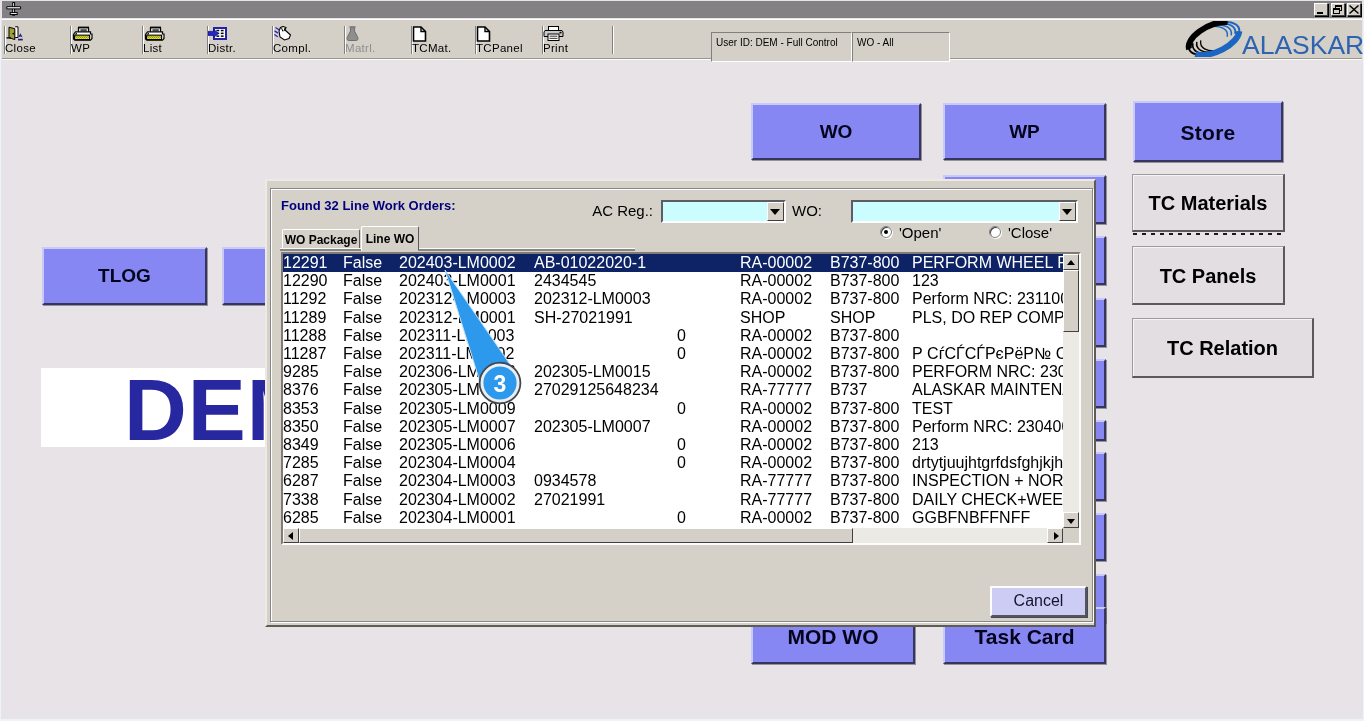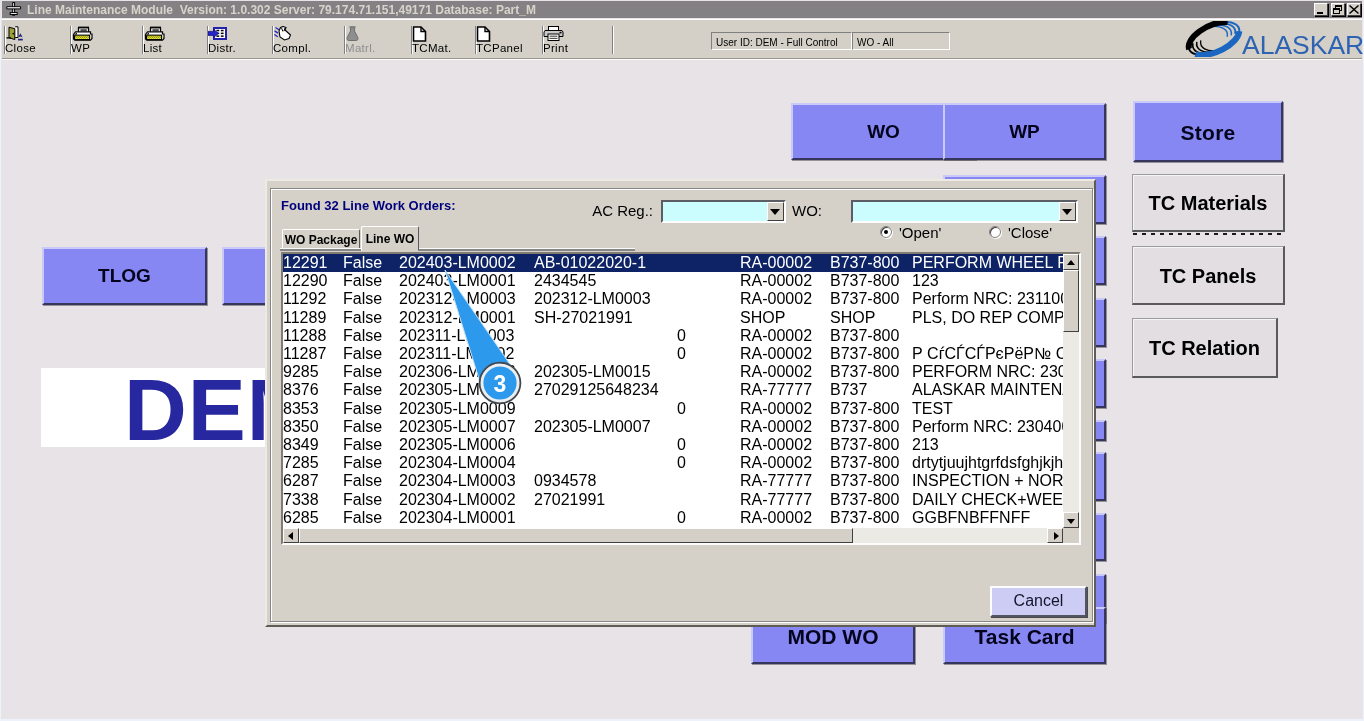--- a/index.html
+++ b/index.html
@@ -4,21 +4,21 @@
 *{margin:0;padding:0;box-sizing:border-box}
 html,body{width:1364px;height:721px;overflow:hidden}
 body{position:relative;background:#e7e3e7;font-family:"Liberation Sans",sans-serif;-webkit-font-smoothing:none}
 .titlebar{position:absolute;left:2px;top:1px;width:1360px;height:17px;background:#838183;color:#d8d4cc;font-weight:bold;font-size:12px;line-height:18px;white-space:nowrap}
 .tbtn{position:absolute;top:2px;width:14px;height:13px;background:#d4d0c8;border:1px solid;border-color:#fff #404040 #404040 #fff;box-shadow:1px 1px 0 #000}
 .toolbar{position:absolute;left:2px;top:19px;width:1360px;height:39px;background:#d4d0c8;border-top:1px solid #fff;box-shadow:0 1px 0 #9a968e,0 2px 0 #fdfdfd}
 .sep{position:absolute;top:6px;height:28px;width:2px;border-left:1px solid #808080;border-right:1px solid #fff}
 .tbbtn{position:absolute;top:6px;height:30px;font-size:11px;color:#000}
 .tbbtn .lbl{position:absolute;left:0;right:0;top:16px;letter-spacing:0.3px;font-size:11.5px}
 .tbbtn svg{display:inline-block}
-.statbox{position:absolute;top:12px;height:18px;background:#d4d0c8;border:1px solid;border-color:#808080 #fff #fff #808080;font-size:10px;line-height:13px;padding:3px 0 12px 4px;white-space:nowrap}
+.statbox{position:absolute;top:12px;height:30px;background:#d4d0c8;border:1px solid;border-color:#808080 #fff #fff #808080;font-size:10px;line-height:13px;padding:3px 0 12px 4px;white-space:nowrap}
 .bb{position:absolute;background:#8787f3;border:2px solid;border-color:#c9c9fa #35355e #35355e #c9c9fa;color:#04041c;font-weight:bold;text-align:center;font-size:19px;box-shadow:1px 1px 0 rgba(80,80,80,.55)}
 .gb{position:absolute;background:#e2dee2;border:1px solid;border-color:#9c9c9c #5a5a5a #5a5a5a #9c9c9c;border-right-width:2px;border-bottom-width:2px;box-shadow:inset 1px 1px 0 #f6f4f6;color:#000;font-weight:bold;text-align:center;font-size:20px}
 .bb span,.gb span{position:absolute;left:0;right:0}
 .dlg{position:absolute;left:265px;top:179px;width:831px;height:448px;background:#d5d1c9;border:2px solid;border-color:#edeae4 #5f5b55 #5f5b55 #edeae4;z-index:5}
 .fs{position:absolute;left:3px;top:7px;width:823px;height:434px;border:1px solid #868686;box-shadow:inset 1px 1px 0 #fff, 1px 1px 0 #fff}
 .legend{position:absolute;left:6px;top:-3px;background:#d5d1c9;padding:0 4px;font-size:15.4px;color:#1c1c1c;white-space:nowrap}
 .dlbl{position:absolute;font-size:15px;color:#000;white-space:nowrap}
 .combo{position:absolute;height:23px;background:#ccfdfe;border:2px solid;border-color:#5c5c64 #fdfdfd #fdfdfd #5c5c64}
 .combo .db{position:absolute;right:0;top:0;width:17px;height:19px;background:#d4d0c8;border:1px solid;border-color:#fff #404040 #404040 #fff}
 .combo .db i{position:absolute;left:2px;top:6px;width:0;height:0;border:5px solid transparent;border-top:6px solid #000;border-bottom:none}
@@ -41,21 +41,20 @@
 <body>
 
 <div class="titlebar">
   <svg style="position:absolute;left:4px;top:1px" width="16" height="15" viewBox="0 0 16 15">
     <g fill="#fff" stroke="#000" stroke-width="1">
       <rect x="6.7" y="0.6" width="1.9" height="12.6"></rect>
       <path d="M0.8 4.7 L14.6 4.7 L14.6 6.9 L0.8 6.9 Z"></path>
       <rect x="4.2" y="10.6" width="7" height="1.9"></rect>
     </g>
   </svg>
-  <span style="position:absolute;left:25px">Line Maintenance Module&nbsp; Version: 1.0.302 Server: 79.174.71.151,49171 Database: Part_M</span>
   <div class="tbtn" style="left:1312px">
       <div style="position:absolute;left:2px;top:8px;width:6px;height:2px;background:#000"></div>
     </div>
   <div class="tbtn" style="left:1329px">
       <svg width="12" height="11" viewBox="0 0 12 11" style="position:absolute;left:0;top:0">
         <g fill="none" stroke="#000">
           <rect x="3.5" y="1.5" width="6" height="5"></rect>
           <line x1="3.5" y1="2.5" x2="9.5" y2="2.5"></line>
           <rect x="1.5" y="4.5" width="6" height="5" fill="#d4d0c8"></rect>
           <line x1="1.5" y1="5.5" x2="7.5" y2="5.5"></line>
@@ -168,21 +167,21 @@
     <text x="62" y="33" font-size="26.5" letter-spacing="0" fill="#2d63b2" font-family="Liberation Sans">ALASKAR</text>
   </svg>
 </div>
 
 <div class="bb" style="left:42px;top:247px;width:165px;height:58px;font-size:19px">
     <span style="top:16px">TLOG</span>
   </div>
 <div class="bb" style="left:222px;top:247px;width:165px;height:58px;font-size:18px">
     <span style="top:17px"></span>
   </div>
-<div class="bb" style="left:791px;top:103px;width:185px;height:57px">
+<div class="bb" style="left:751px;top:103px;width:170px;height:57px">
     <span style="top:16px">WO</span>
   </div>
 <div class="bb" style="left:943px;top:103px;width:163px;height:57px">
     <span style="top:16px">WP</span>
   </div>
 <div class="bb" style="left:943px;top:175px;width:163px;height:49px"></div>
 <div class="bb" style="left:943px;top:236px;width:163px;height:49px"></div>
 <div class="bb" style="left:943px;top:298px;width:163px;height:49px"></div>
 <div class="bb" style="left:943px;top:359px;width:163px;height:49px"></div>
 <div class="bb" style="left:943px;top:420px;width:163px;height:21px"></div>
@@ -198,21 +197,21 @@
 <div class="bb" style="left:1133px;top:101px;width:150px;height:61px;font-size:21px;letter-spacing:0.3px">
     <span style="top:18px">Store</span>
   </div>
 <div class="gb" style="left:1132px;top:174px;width:153px;height:58px">
     <span style="position:absolute;left:0;right:0;top:17px">TC Materials</span>
   </div>
 <div style="position:absolute;left:1133px;top:233px;width:149px;height:2px;background:repeating-linear-gradient(90deg,#1a1a1a 0 4px,transparent 4px 9px)"></div>
 <div class="gb" style="left:1132px;top:246px;width:153px;height:59px">
     <span style="position:absolute;left:0;right:0;top:18px">TC Panels</span>
   </div>
-<div class="gb" style="left:1132px;top:318px;width:146px;height:60px">
+<div class="gb" style="left:1132px;top:318px;width:182px;height:60px">
     <span style="position:absolute;left:0;right:0;top:18px">TC Relation</span>
   </div>
 
 <div style="position:absolute;left:41px;top:368px;width:225px;height:79px;background:#fff;overflow:hidden">
   <span style="position:absolute;left:83px;top:-8px;font-size:87px;font-weight:bold;color:#2727a0;letter-spacing:1px">DEMO</span>
 </div>
 
 <div class="dlg">
   <div class="fs"></div>
   <div class="dlbl" style="left:14px;top:17px;font-size:13px;font-weight:bold;color:#00007e">Found 32 Line Work Orders:</div>

